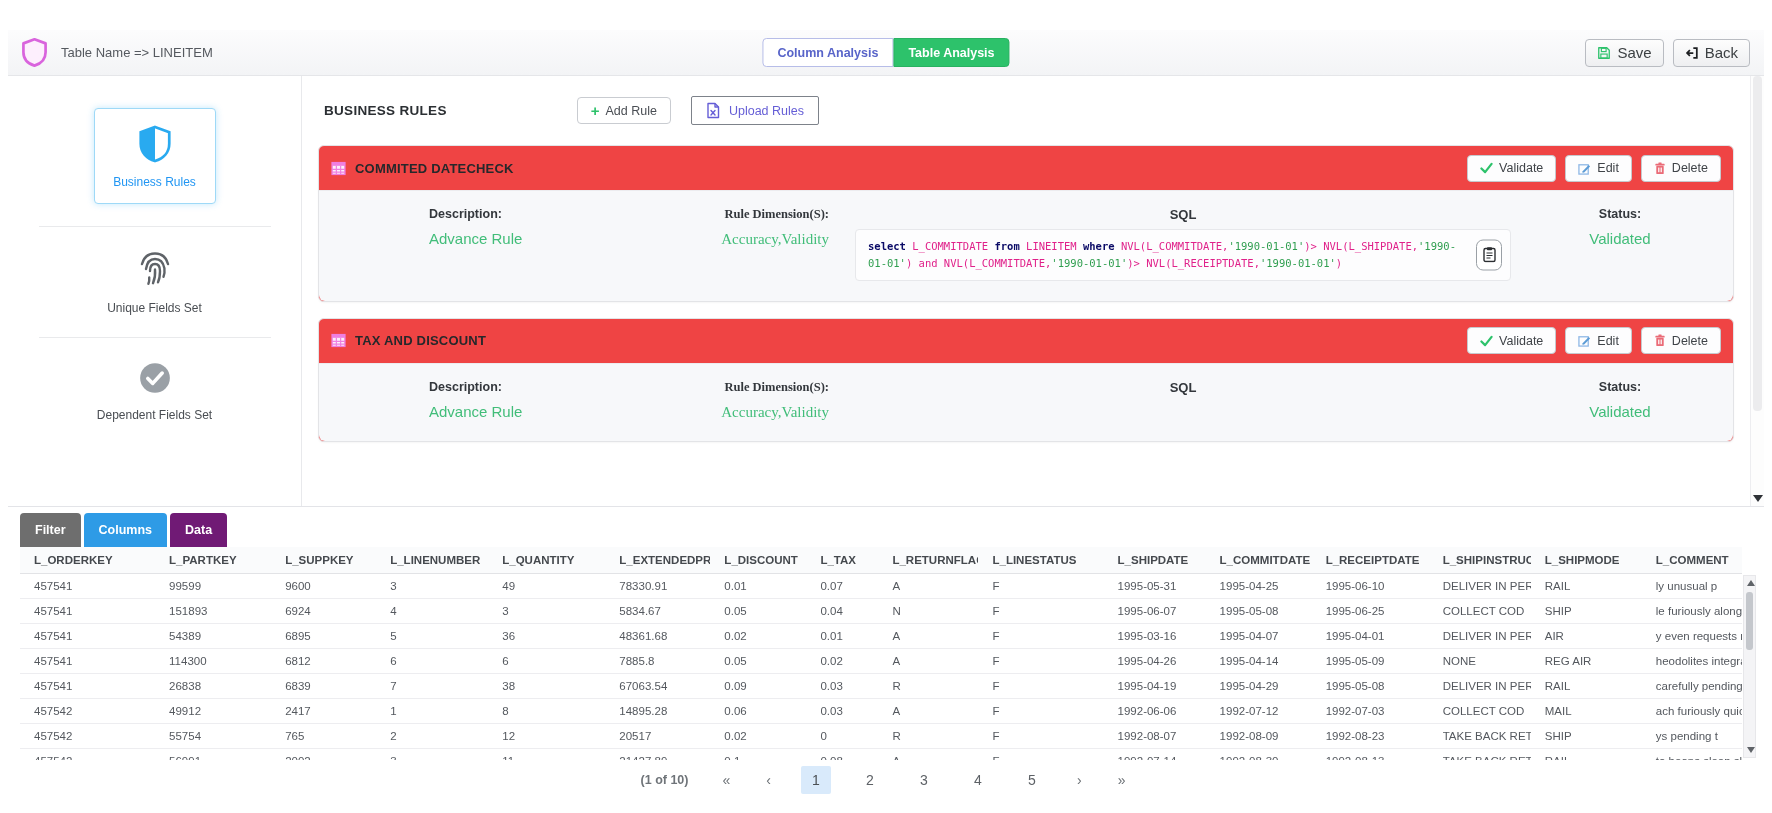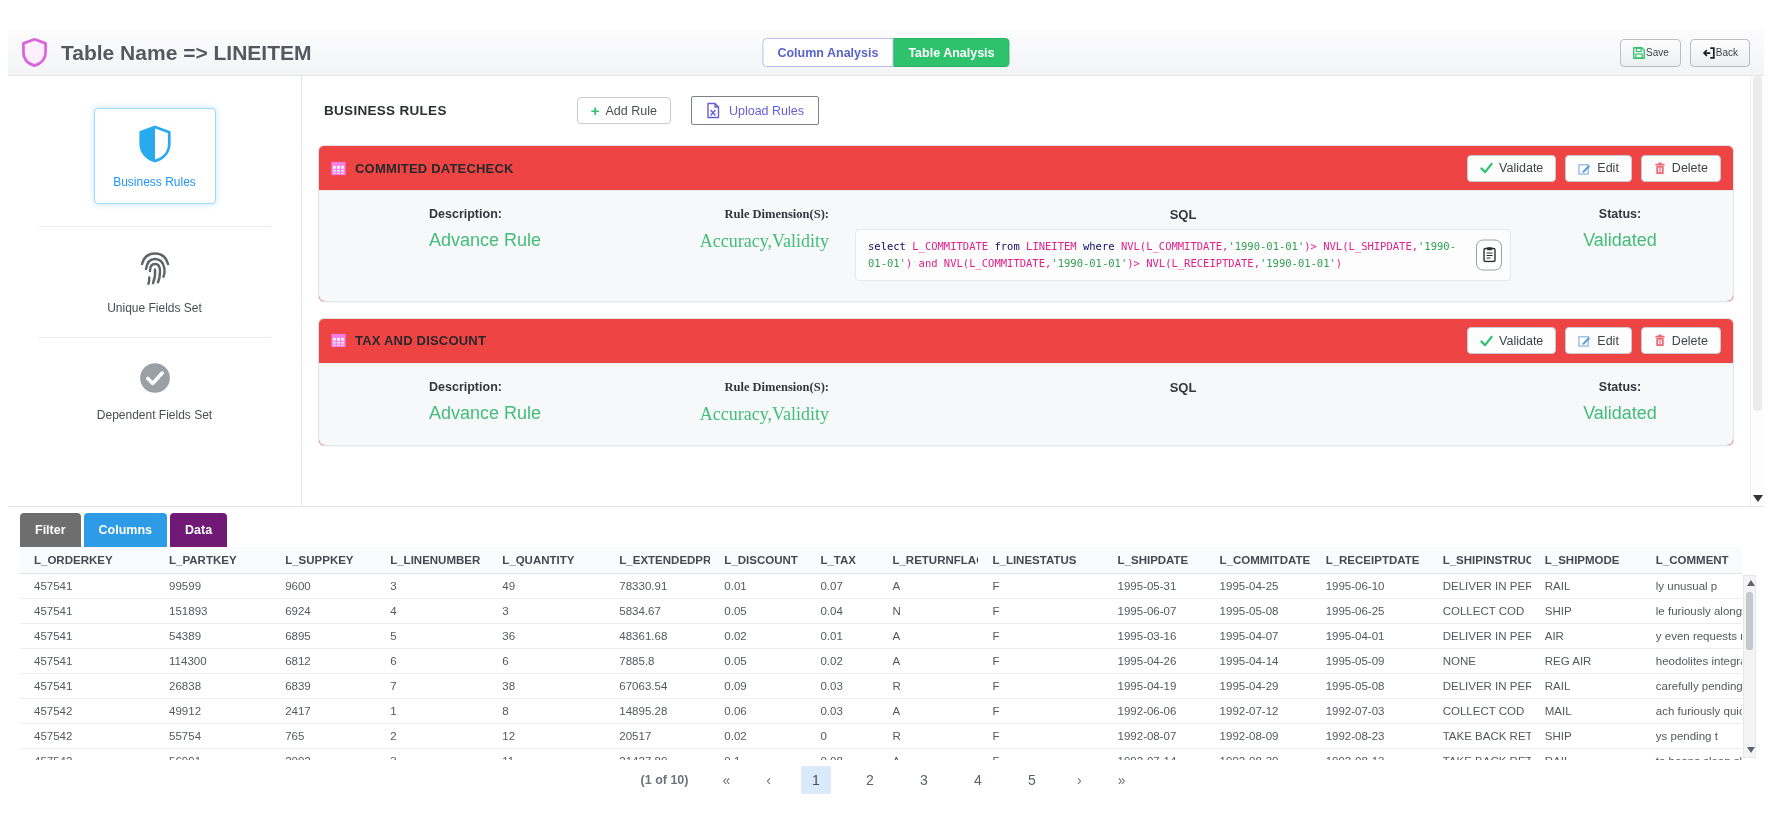--- a/index.html
+++ b/index.html
@@ -3,31 +3,31 @@
 <meta charset="utf-8">
 <style>
   html,body{margin:0;padding:0;}
   body{width:1772px;height:813px;background:#fff;overflow:hidden;
        font-family:"Liberation Sans",sans-serif;-webkit-font-smoothing:antialiased;}
   .app{position:absolute;left:8px;top:30px;width:1756px;background:#fff;}
 
   
   .topbar{height:46px;display:flex;align-items:center;position:relative;
           background:linear-gradient(#fcfcfd,#f3f4f6);border-bottom:1px solid #e5e6e9;padding:0 14px;box-sizing:border-box;}
-  .page-title{font-size:21px;color:#55595f;margin-left:14px;font-weight:bold;}
+  .page-title{font-size:13px;color:#55595f;margin-left:14px;}
   .analysis-tabs{position:absolute;left:50%;transform:translateX(-50%);display:flex;}
   .atab{height:29px;padding:0 14px;font-size:12.5px;font-weight:bold;cursor:pointer;
         border:1px solid #b7bde8;background:#fff;color:#5864c9;display:flex;align-items:center;
         font-family:"Liberation Sans",sans-serif;}
   .atab.first{border-radius:4px 0 0 4px;}
   .atab.active{background:#2dc26b;border-color:#28b161;color:#fff;border-radius:0 4px 4px 0;}
   .top-actions{margin-left:auto;display:flex;gap:9px;}
   .act-btn{height:28px;padding:0 11px;border:1px solid #b9bcc2;border-radius:4px;cursor:pointer;
-           background:linear-gradient(#fdfdfd,#eeeff1);font-size:10px;color:#3c4043;
-           display:flex;align-items:center;gap:0;font-family:"Liberation Sans",sans-serif;}
+           background:linear-gradient(#fdfdfd,#eeeff1);font-size:15px;color:#3c4043;
+           display:flex;align-items:center;gap:6px;font-family:"Liberation Sans",sans-serif;}
 
   
   .middle{display:flex;height:430px;border-bottom:1px solid #e3e4e8;background:#fff;}
   .sidebar{width:294px;border-right:1px solid #e8e9ec;display:flex;flex-direction:column;align-items:center;
            padding-top:16px;box-sizing:border-box;}
   .side-item{display:flex;flex-direction:column;align-items:center;gap:12px;padding:16px 0;cursor:pointer;}
   .side-card{border:1px solid #9ed9f7;box-shadow:0 0 7px rgba(41,170,240,.28);border-radius:4px;
              padding:16px 8px 14px;width:104px;display:flex;flex-direction:column;align-items:center;gap:12px;background:#fff;}
   .side-label{font-size:12px;color:#494d52;}
   .side-label.blue{color:#2196f3;}
@@ -51,27 +51,27 @@
   .head-actions{margin-left:auto;display:flex;gap:9px;}
   .rbtn{height:27px;padding:0 12px;border:1px solid #c6c9ce;border-radius:4px;background:#fdfdfe;cursor:pointer;
         font-size:12.5px;color:#3f4348;display:flex;align-items:center;gap:6px;font-family:"Liberation Sans",sans-serif;}
   .rule-card-body{background:#f7f8fa;border-top:1px solid #ececef;border-radius:0 0 6px 6px;
                   display:flex;padding:16px 18px 20px;}
   .fcol.desc{width:165px;margin-left:92px;}
   .fcol.dim{width:215px;text-align:right;margin-left:20px;font-family:Liberation Serif, serif;}
   .fcol.sqlcol{flex:1;margin:0 14px 0 26px;}
   .fcol.statuscol{width:190px;text-align:center;}
   .flabel{font-size:12.5px;font-weight:bold;color:#33373c;margin-bottom:9px;}
-  .fval{font-size:18px;color:#41bd79;}
+  .fval{font-size:15px;color:#41bd79;}
   .sql-label{text-align:center;margin-bottom:7px;font-size:13px;}
   .sql-row{position:relative;}
   .sql-block{background:#fdfdfe;border:1px solid #e7e8eb;border-radius:4px;padding:8px 48px 8px 12px;
              font-family:"DejaVu Sans Mono",monospace;font-size:10.5px;line-height:1.6;color:#e0218a;
              min-height:18px;word-break:break-all;}
-  .sq-kw{color:#0a0a66;font-weight:normal;}
+  .sq-kw{color:#0a0a66;font-weight:bold;}
   .sq-str{color:#2f9e4f;margin-top:28px;}
   .copy-btn{position:absolute;right:9px;top:50%;transform:translateY(-50%);width:26px;height:31px;cursor:pointer;
             border:1px solid #9aa0a6;border-radius:7px;background:#fff;display:flex;align-items:center;justify-content:center;padding:0;}
 
   .main-scroll{position:absolute;right:0;top:0;bottom:0;width:13px;background:#fdfdfd;border-left:1px solid #ededf0;}
   .main-scroll .thumb{position:absolute;top:0;left:2px;width:9px;height:78%;background:#ececee;border-radius:4px;}
   .tri-down-big{position:absolute;bottom:4px;left:2px;width:0;height:0;
                 border-left:5px solid transparent;border-right:5px solid transparent;border-top:7px solid #2f3237;}
 
   

